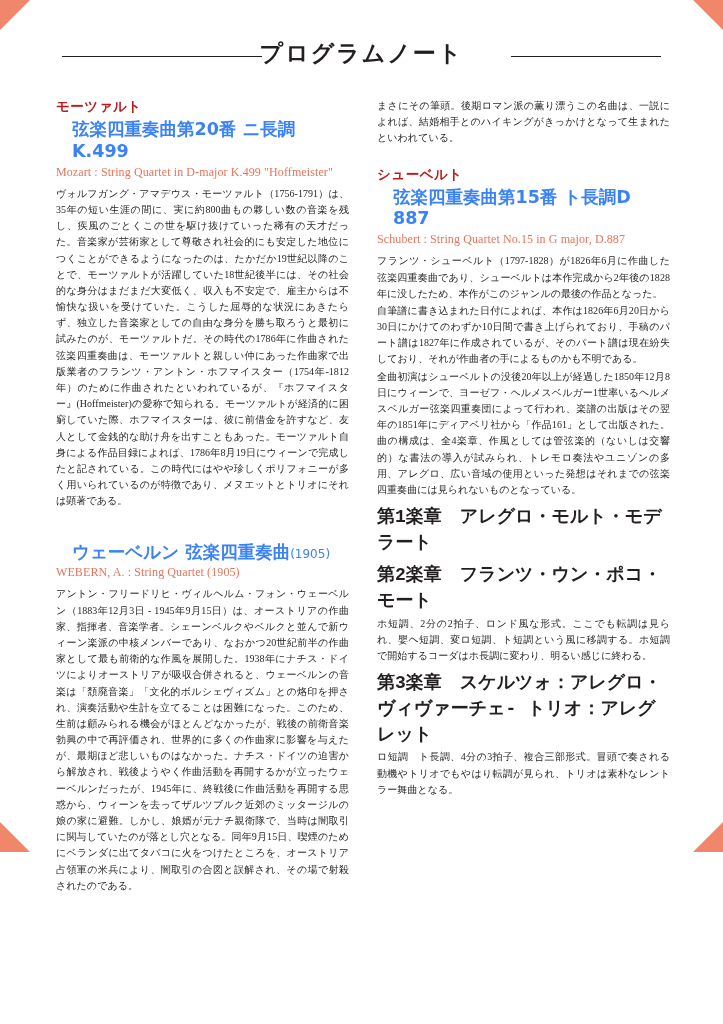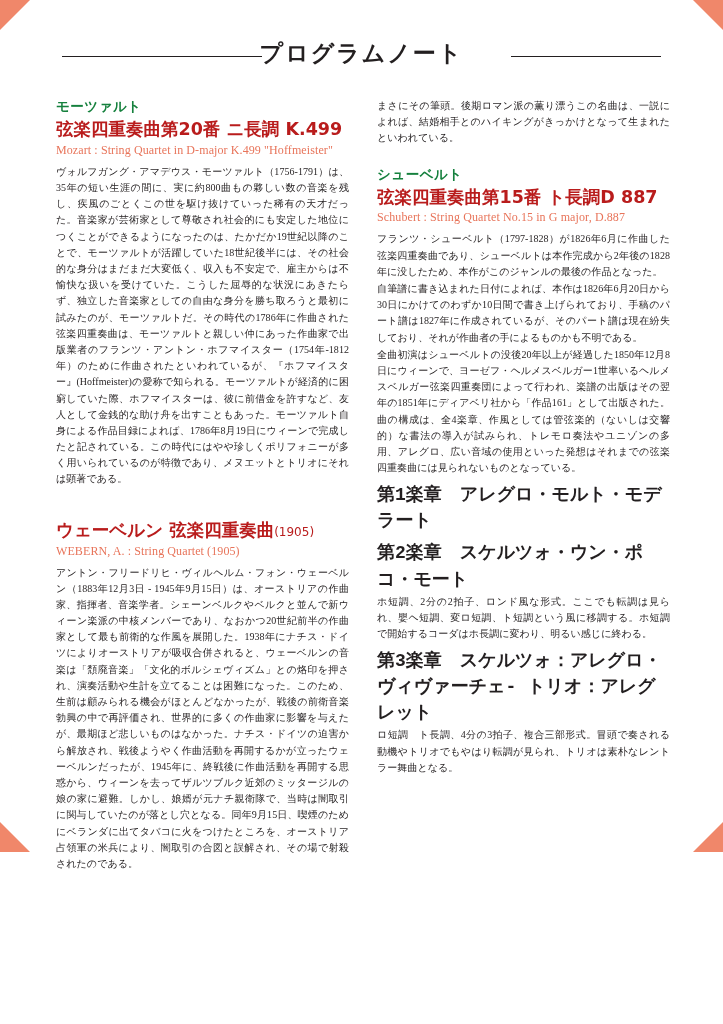--- a/index.html
+++ b/index.html
@@ -86,29 +86,29 @@
   }
   .col {
     width: 293px;
   }
   .composer {
     font-family: "DejaVu Sans", sans-serif;
     font-weight: bold;
     font-size: 13.5px;
     letter-spacing: 0.5px;
     margin: 0 0 3px 0;
-    color: #15803d;
+    color: #b91c1c;
   }
   .work-title {
     font-family: "DejaVu Sans", sans-serif;
     font-weight: bold;
     font-size: 17.5px;
     letter-spacing: 0px;
-    margin: 0 0 2px 0;
-    color: #b91c1c;
+    margin: 0 0 2px 16px;
+    color: #3b82f6;
     line-height: 1.25;
   }
   .work-title .small {
     font-size: 12px;
     font-weight: normal;
   }
   .work-sub {
     font-family: "Liberation Serif", serif;
     font-size: 12px;
     color: #e8745a;
@@ -186,21 +186,21 @@
       <div class="block tight">
         <div class="composer">シューベルト</div>
         <div class="work-title">弦楽四重奏曲第15番 ト長調D 887</div>
         <div class="work-sub">Schubert : String Quartet No.15 in G major, D.887</div>
         <p class="body">フランツ・シューベルト（1797-1828）が1826年6月に作曲した弦楽四重奏曲であり、シューベルトは本作完成から2年後の1828年に没したため、本作がこのジャンルの最後の作品となった。</p>
         <p class="body">自筆譜に書き込まれた日付によれば、本作は1826年6月20日から30日にかけてのわずか10日間で書き上げられており、手稿のパート譜は1827年に作成されているが、そのパート譜は現在紛失しており、それが作曲者の手によるものかも不明である。</p>
         <p class="body">全曲初演はシューベルトの没後20年以上が経過した1850年12月8日にウィーンで、ヨーゼフ・ヘルメスベルガー1世率いるヘルメスベルガー弦楽四重奏団によって行われ、楽譜の出版はその翌年の1851年にディアベリ社から「作品161」として出版された。曲の構成は、全4楽章、作風としては管弦楽的（ないしは交響的）な書法の導入が試みられ、トレモロ奏法やユニゾンの多用、アレグロ、広い音域の使用といった発想はそれまでの弦楽四重奏曲には見られないものとなっている。</p>
 
         <div class="mv-head">第1楽章　アレグロ・モルト・モデラート</div>
 
-        <div class="mv-head">第2楽章　スケルツォ・ウン・ポコ・モート</div>
+        <div class="mv-head">第2楽章　フランツ・ウン・ポコ・モート</div>
         <p class="body">ホ短調、2分の2拍子、ロンド風な形式。ここでも転調は見られ、嬰ヘ短調、変ロ短調、ト短調という風に移調する。ホ短調で開始するコーダはホ長調に変わり、明るい感じに終わる。</p>
 
         <div class="mv-head">第3楽章　スケルツォ：アレグロ・ヴィヴァーチェ- トリオ：アレグレット</div>
         <p class="body">ロ短調　ト長調、4分の3拍子、複合三部形式。冒頭で奏される動機やトリオでもやはり転調が見られ、トリオは素朴なレントラー舞曲となる。</p>
 
       </div>
 
     </div>
 
   </div>

